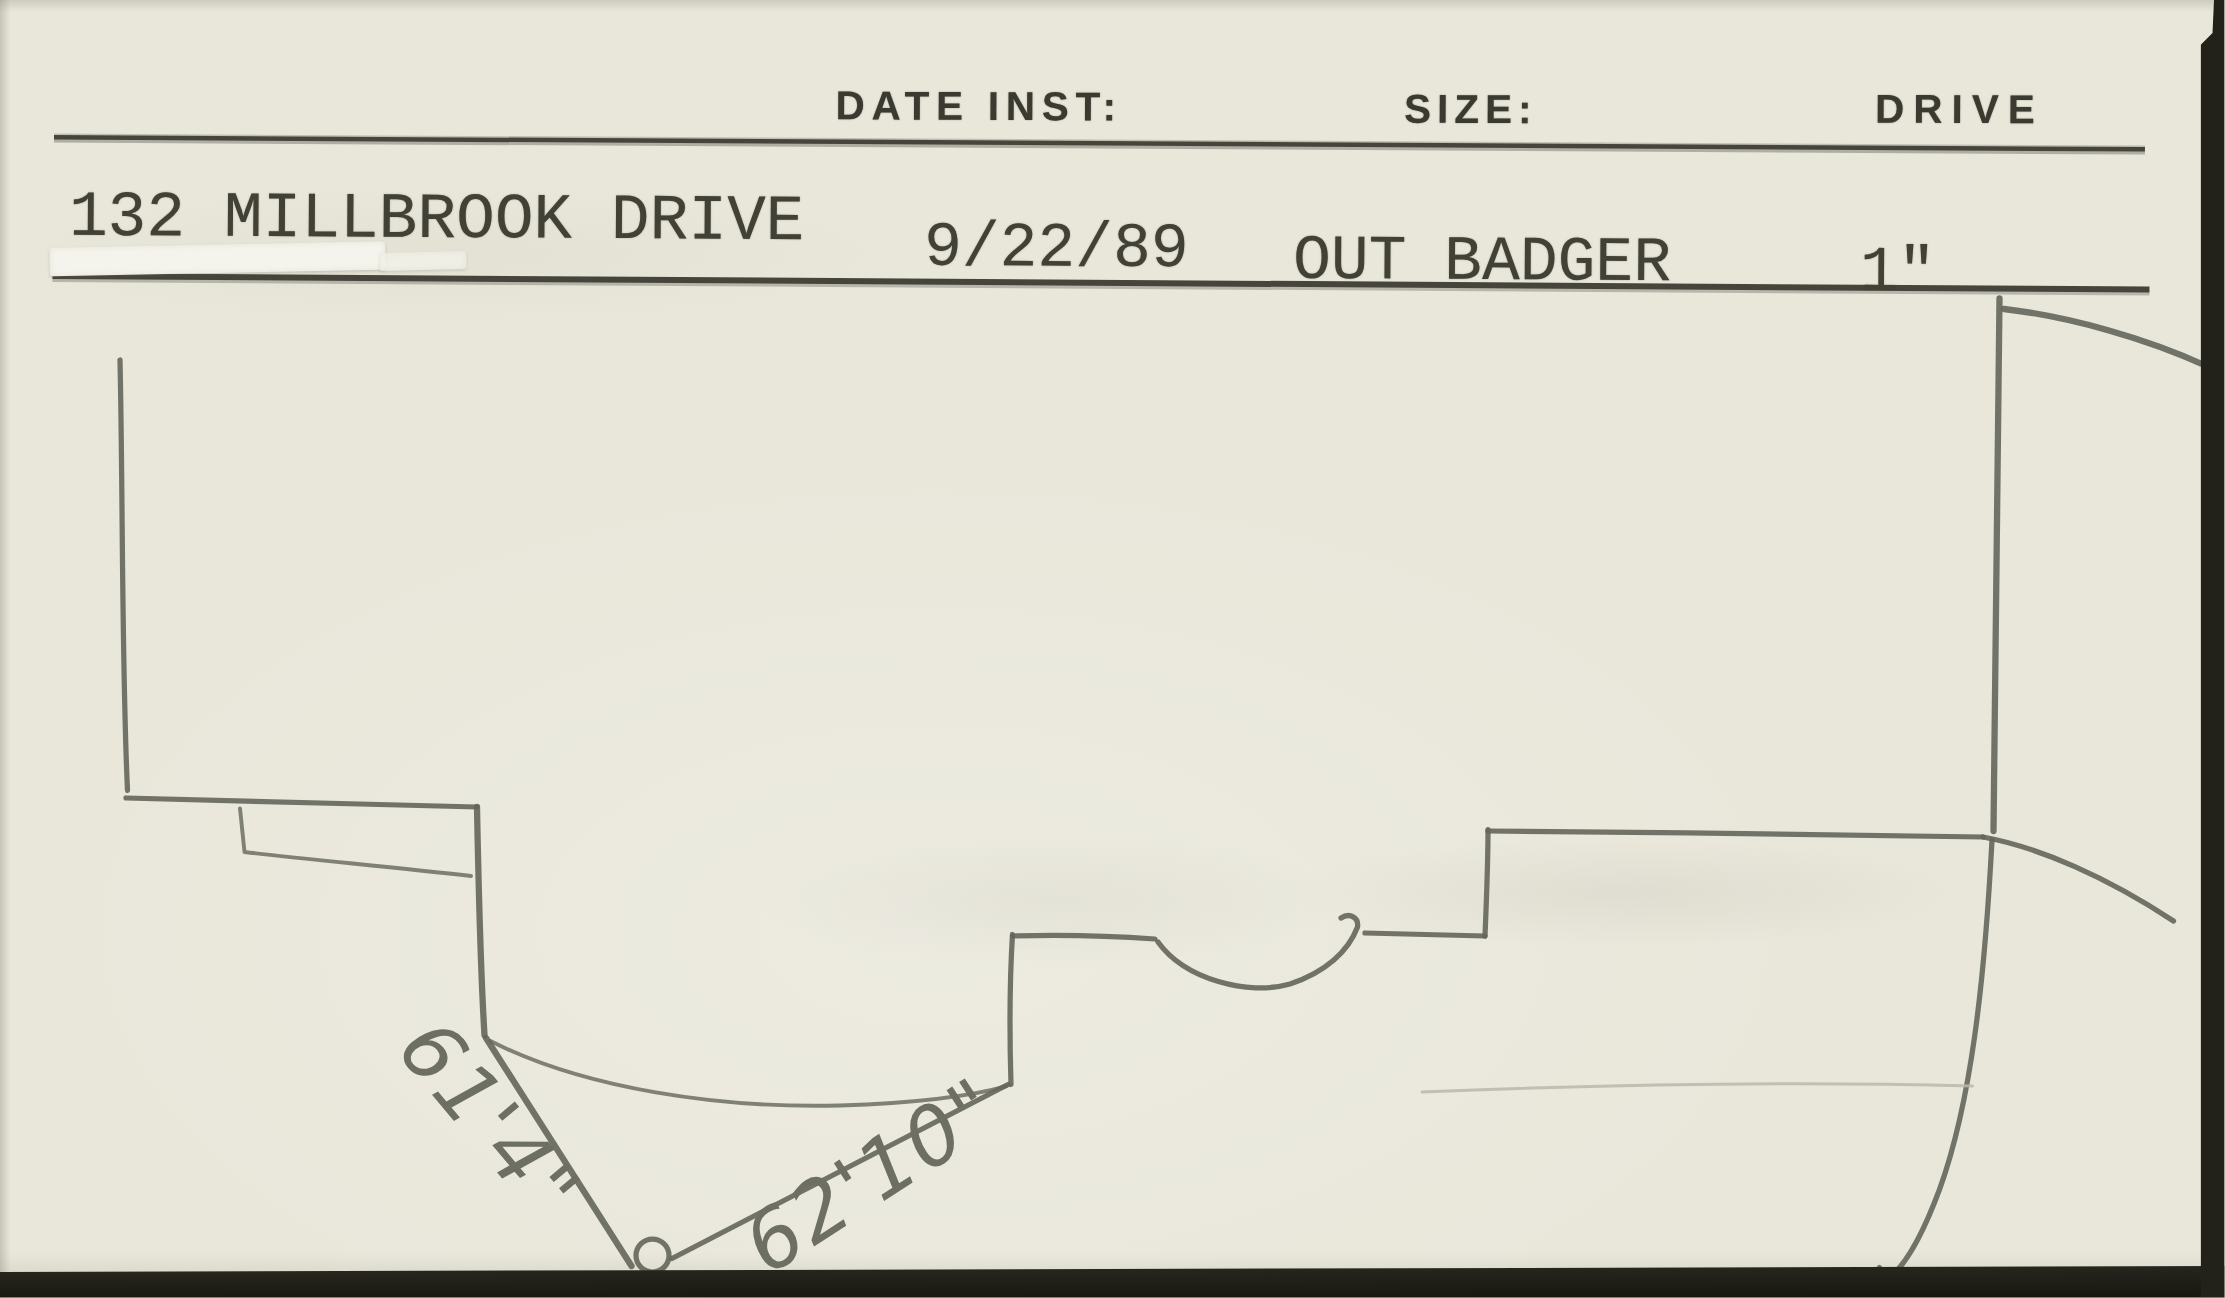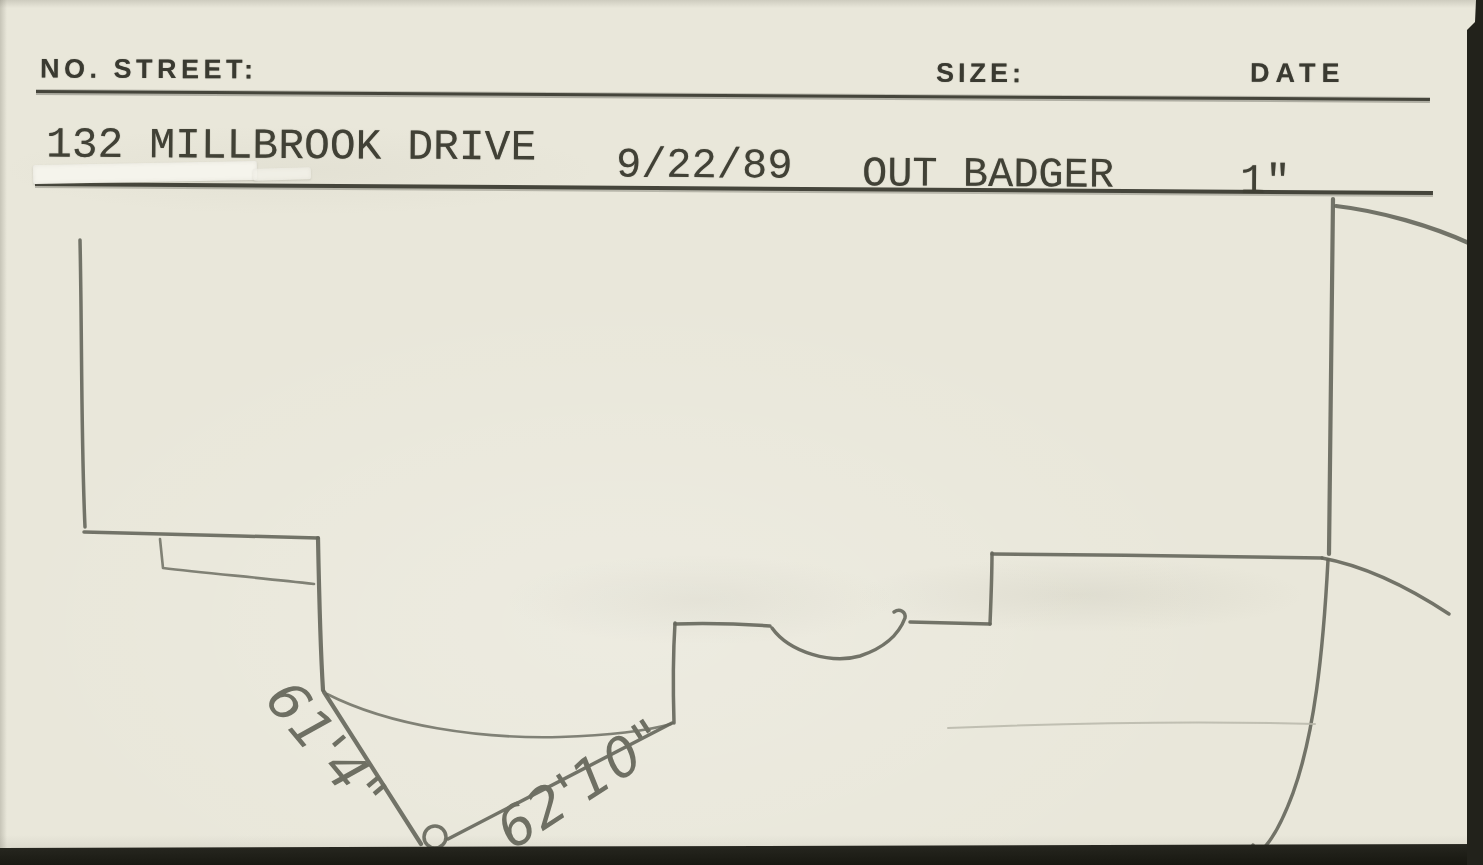--- a/index.html
+++ b/index.html
@@ -76,23 +76,23 @@
     clip-path:polygon(9px 0, 16px 0, 16px 865px, 0 865px, 0 30px, 8px 22px);
   }
 </style>
 </head>
 <body>
 
 <div class="scan">
 
   <div class="paper-shading"></div>
 
-  <span class="col-label lbl-street">NO. STREET:</span>
+  <span class="col-label lbl-date">DATE INST:</span>
   <span class="col-label lbl-make">SIZE:</span>
-  <span class="col-label lbl-size">DATE</span>
+  <span class="col-label lbl-size">DRIVE</span>
 
   <div class="rule rule-1"></div>
   <div class="rule rule-2"></div>
 
   <div class="whiteout whiteout-main"></div>
   <div class="whiteout whiteout-tail"></div>
 
   <span class="typed val-street">132 MILLBROOK DRIVE</span>
   <span class="typed val-date">9/22/89</span>
   <span class="typed val-make">OUT BADGER</span>

